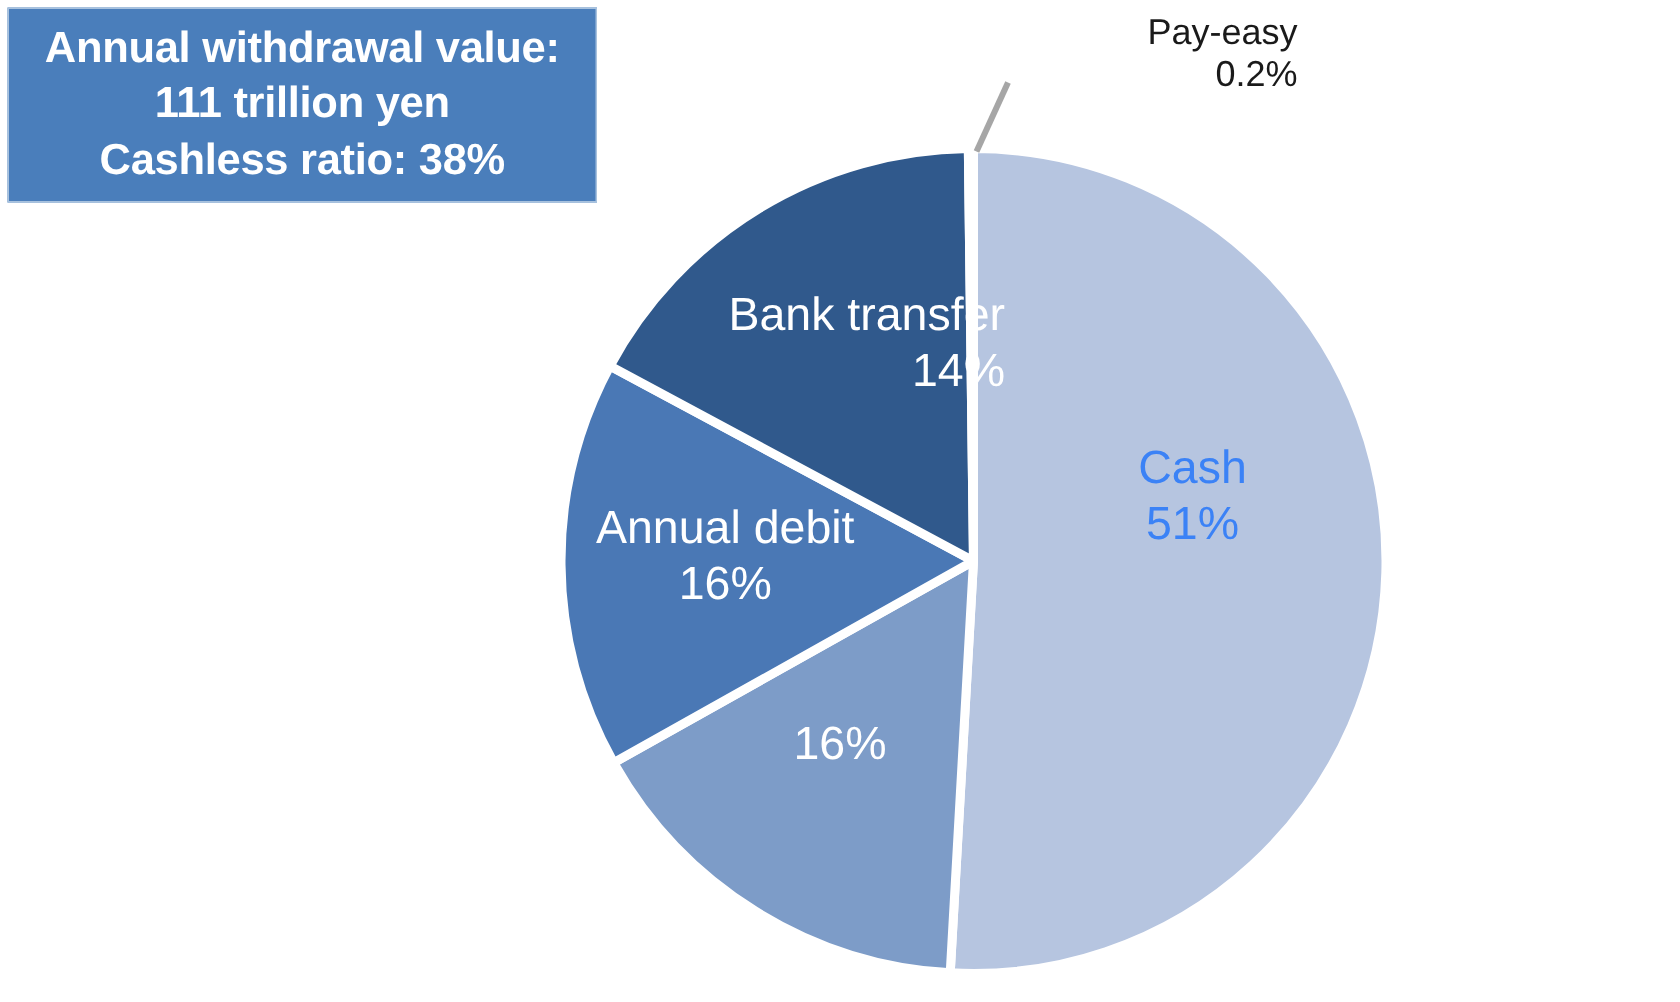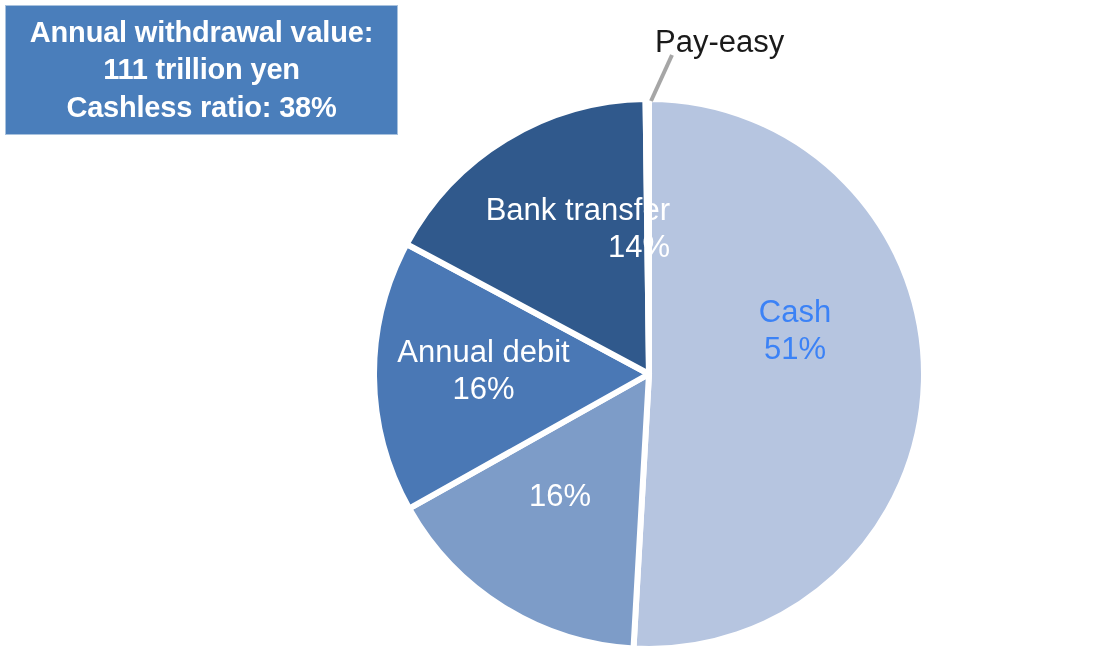--- a/index.html
+++ b/index.html
@@ -73,24 +73,24 @@
   .lbl-dark  { color: #3b82f6; }
 
   .label-cash          { left: 700px; top: 294px; width: 190px; }
   .label-credit-card   { left: 455px; top: 478px; width: 210px; }
   .label-direct-debit  { left: 376px; top: 334px; width: 215px; }
   .label-bank-transfer { left: 448px; top: 192px; width: 222px; text-align: right; }
 
   .label-pay-easy {
     position: absolute;
     left: 655px;
-    top: 24px;
+    top: 8px;
     width: 210px;
-    text-align: left;
-    font-size: 31px;
+    text-align: right;
+    font-size: 24px;
     color: #1a1a1a;
     line-height: 1.18;
     white-space: nowrap;
     user-select: none;
   }
   .label-pay-easy .lbl-name,
   .label-pay-easy .lbl-value { display: block; }
 </style>
 </head>
 <body>
@@ -128,15 +128,16 @@
     <span class="lbl-value">16%</span>
   </div>
 
   <div class="slice-label lbl-light label-bank-transfer">
     <span class="lbl-name">Bank transfer</span>
     <span class="lbl-value">14%</span>
   </div>
 
   <div class="label-pay-easy">
     <span class="lbl-name">Pay-easy</span>
+    <span class="lbl-value">0.2%</span>
   </div>
 
 </div>
 
 </body></html>

